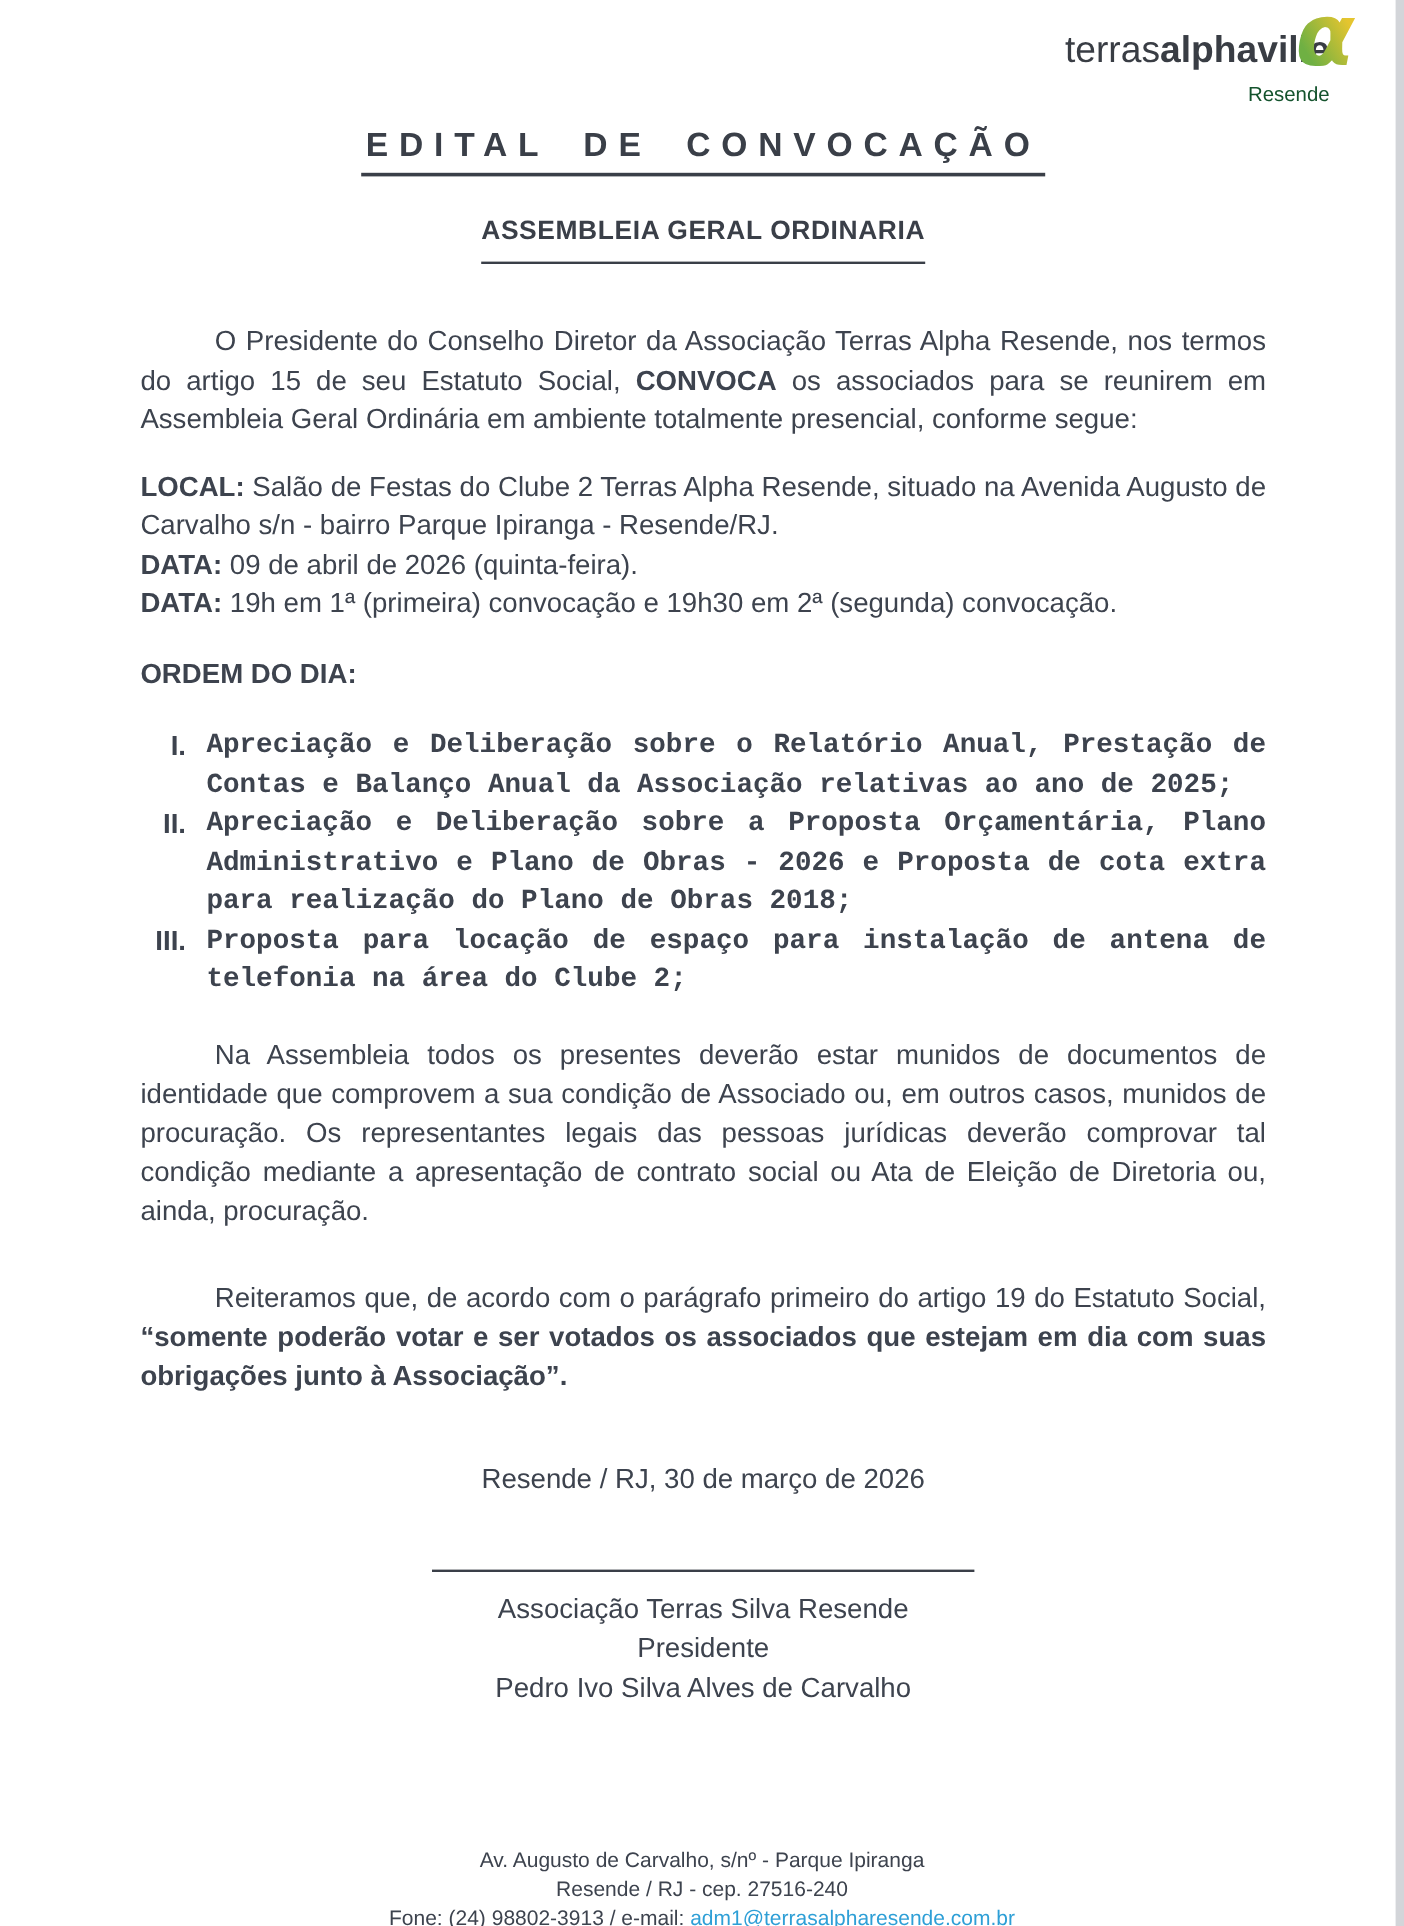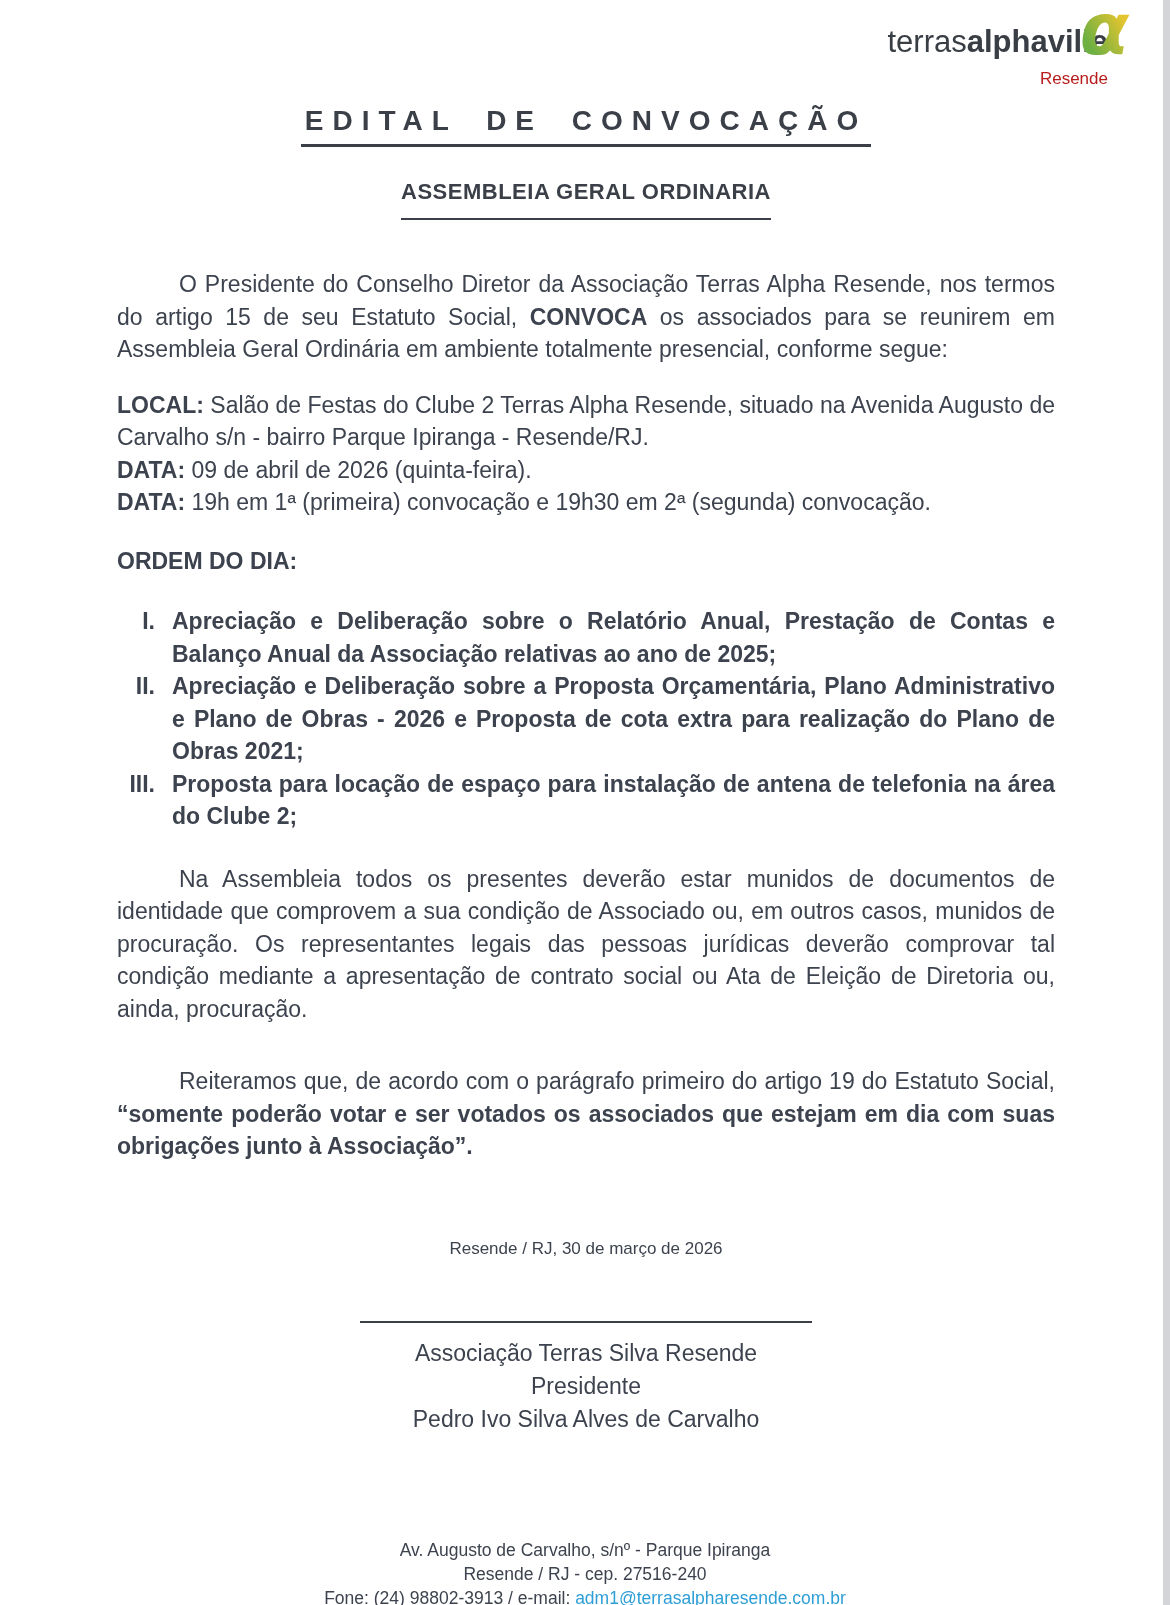--- a/index.html
+++ b/index.html
@@ -43,21 +43,21 @@
   .logo-main .bold  { font-weight: 700; }
   .alpha-svg {
     position: absolute;
     top: -34px;
     right: -58px;
     width: 92px;
     height: 76px;
   }
   .logo-region {
     font-size: 17px;
-    color: #b91c1c;
+    color: #14532d;
     margin-top: 12px;
     margin-right: 2px;
   }
 
   
   .title-wrap { text-align: center; margin-top: 16px; }
   .title {
     display: inline-block;
     font-weight: 700;
     font-size: 28px;
@@ -96,29 +96,29 @@
     line-height: 32.5px;
   }
   .agenda-list { margin-top: 28px; }
   .agenda-item {
     display: flex;
     font-weight: 700;
     font-size: 23px;
     line-height: 32.5px;
   }
   .agenda-num  { flex: 0 0 38px; text-align: right; }
-  .agenda-text { flex: 1; margin-left: 17px; text-align: justify; }
+  .agenda-text { flex: 1; margin-left: 17px; text-align: justify; font-family: Liberation Mono, monospace; }
 
   .para-docs   { margin-top: 30px; }
   .para-voting { margin-top: 40px; }
 
   .dateline {
-    margin-top: 76px;
+    margin-top: 56px;
     text-align: center;
-    font-size: 17px;
+    font-size: 23px;
   }
 
   .signature {
     margin-top: 62px;
     text-align: center;
     font-size: 23px;
     line-height: 33px;
   }
   .sig-line {
     width: 452px;
@@ -186,21 +186,21 @@
 
     <div class="agenda-heading">ORDEM DO DIA:</div>
 
     <div class="agenda-list">
       <div class="agenda-item">
         <span class="agenda-num">I.</span>
         <span class="agenda-text">Apreciação e Deliberação sobre o Relatório Anual, Prestação de Contas e Balanço Anual da Associação relativas ao ano de 2025;</span>
       </div>
       <div class="agenda-item">
         <span class="agenda-num">II.</span>
-        <span class="agenda-text">Apreciação e Deliberação sobre a Proposta Orçamentária, Plano Administrativo e Plano de Obras - 2026 e Proposta de cota extra para realização do Plano de Obras 2021;</span>
+        <span class="agenda-text">Apreciação e Deliberação sobre a Proposta Orçamentária, Plano Administrativo e Plano de Obras - 2026 e Proposta de cota extra para realização do Plano de Obras 2018;</span>
       </div>
       <div class="agenda-item">
         <span class="agenda-num">III.</span>
         <span class="agenda-text">Proposta para locação de espaço para instalação de antena de telefonia na área do Clube 2;</span>
       </div>
     </div>
 
     <p class="para indent para-docs">Na Assembleia todos os presentes deverão estar munidos de documentos de identidade que comprovem a sua condição de Associado ou, em outros casos, munidos de procuração. Os representantes legais das pessoas jurídicas deverão comprovar tal condição mediante a apresentação de contrato social ou Ata de Eleição de Diretoria ou, ainda, procuração.</p>
 
     <p class="para indent para-voting"><span>Reiteramos que, de acordo com o parágrafo primeiro do artigo 19 do Estatuto Social, </span><span class="bold-run">“somente poderão votar e ser votados os associados que estejam em dia com suas obrigações junto à Associação”.</span></p>

